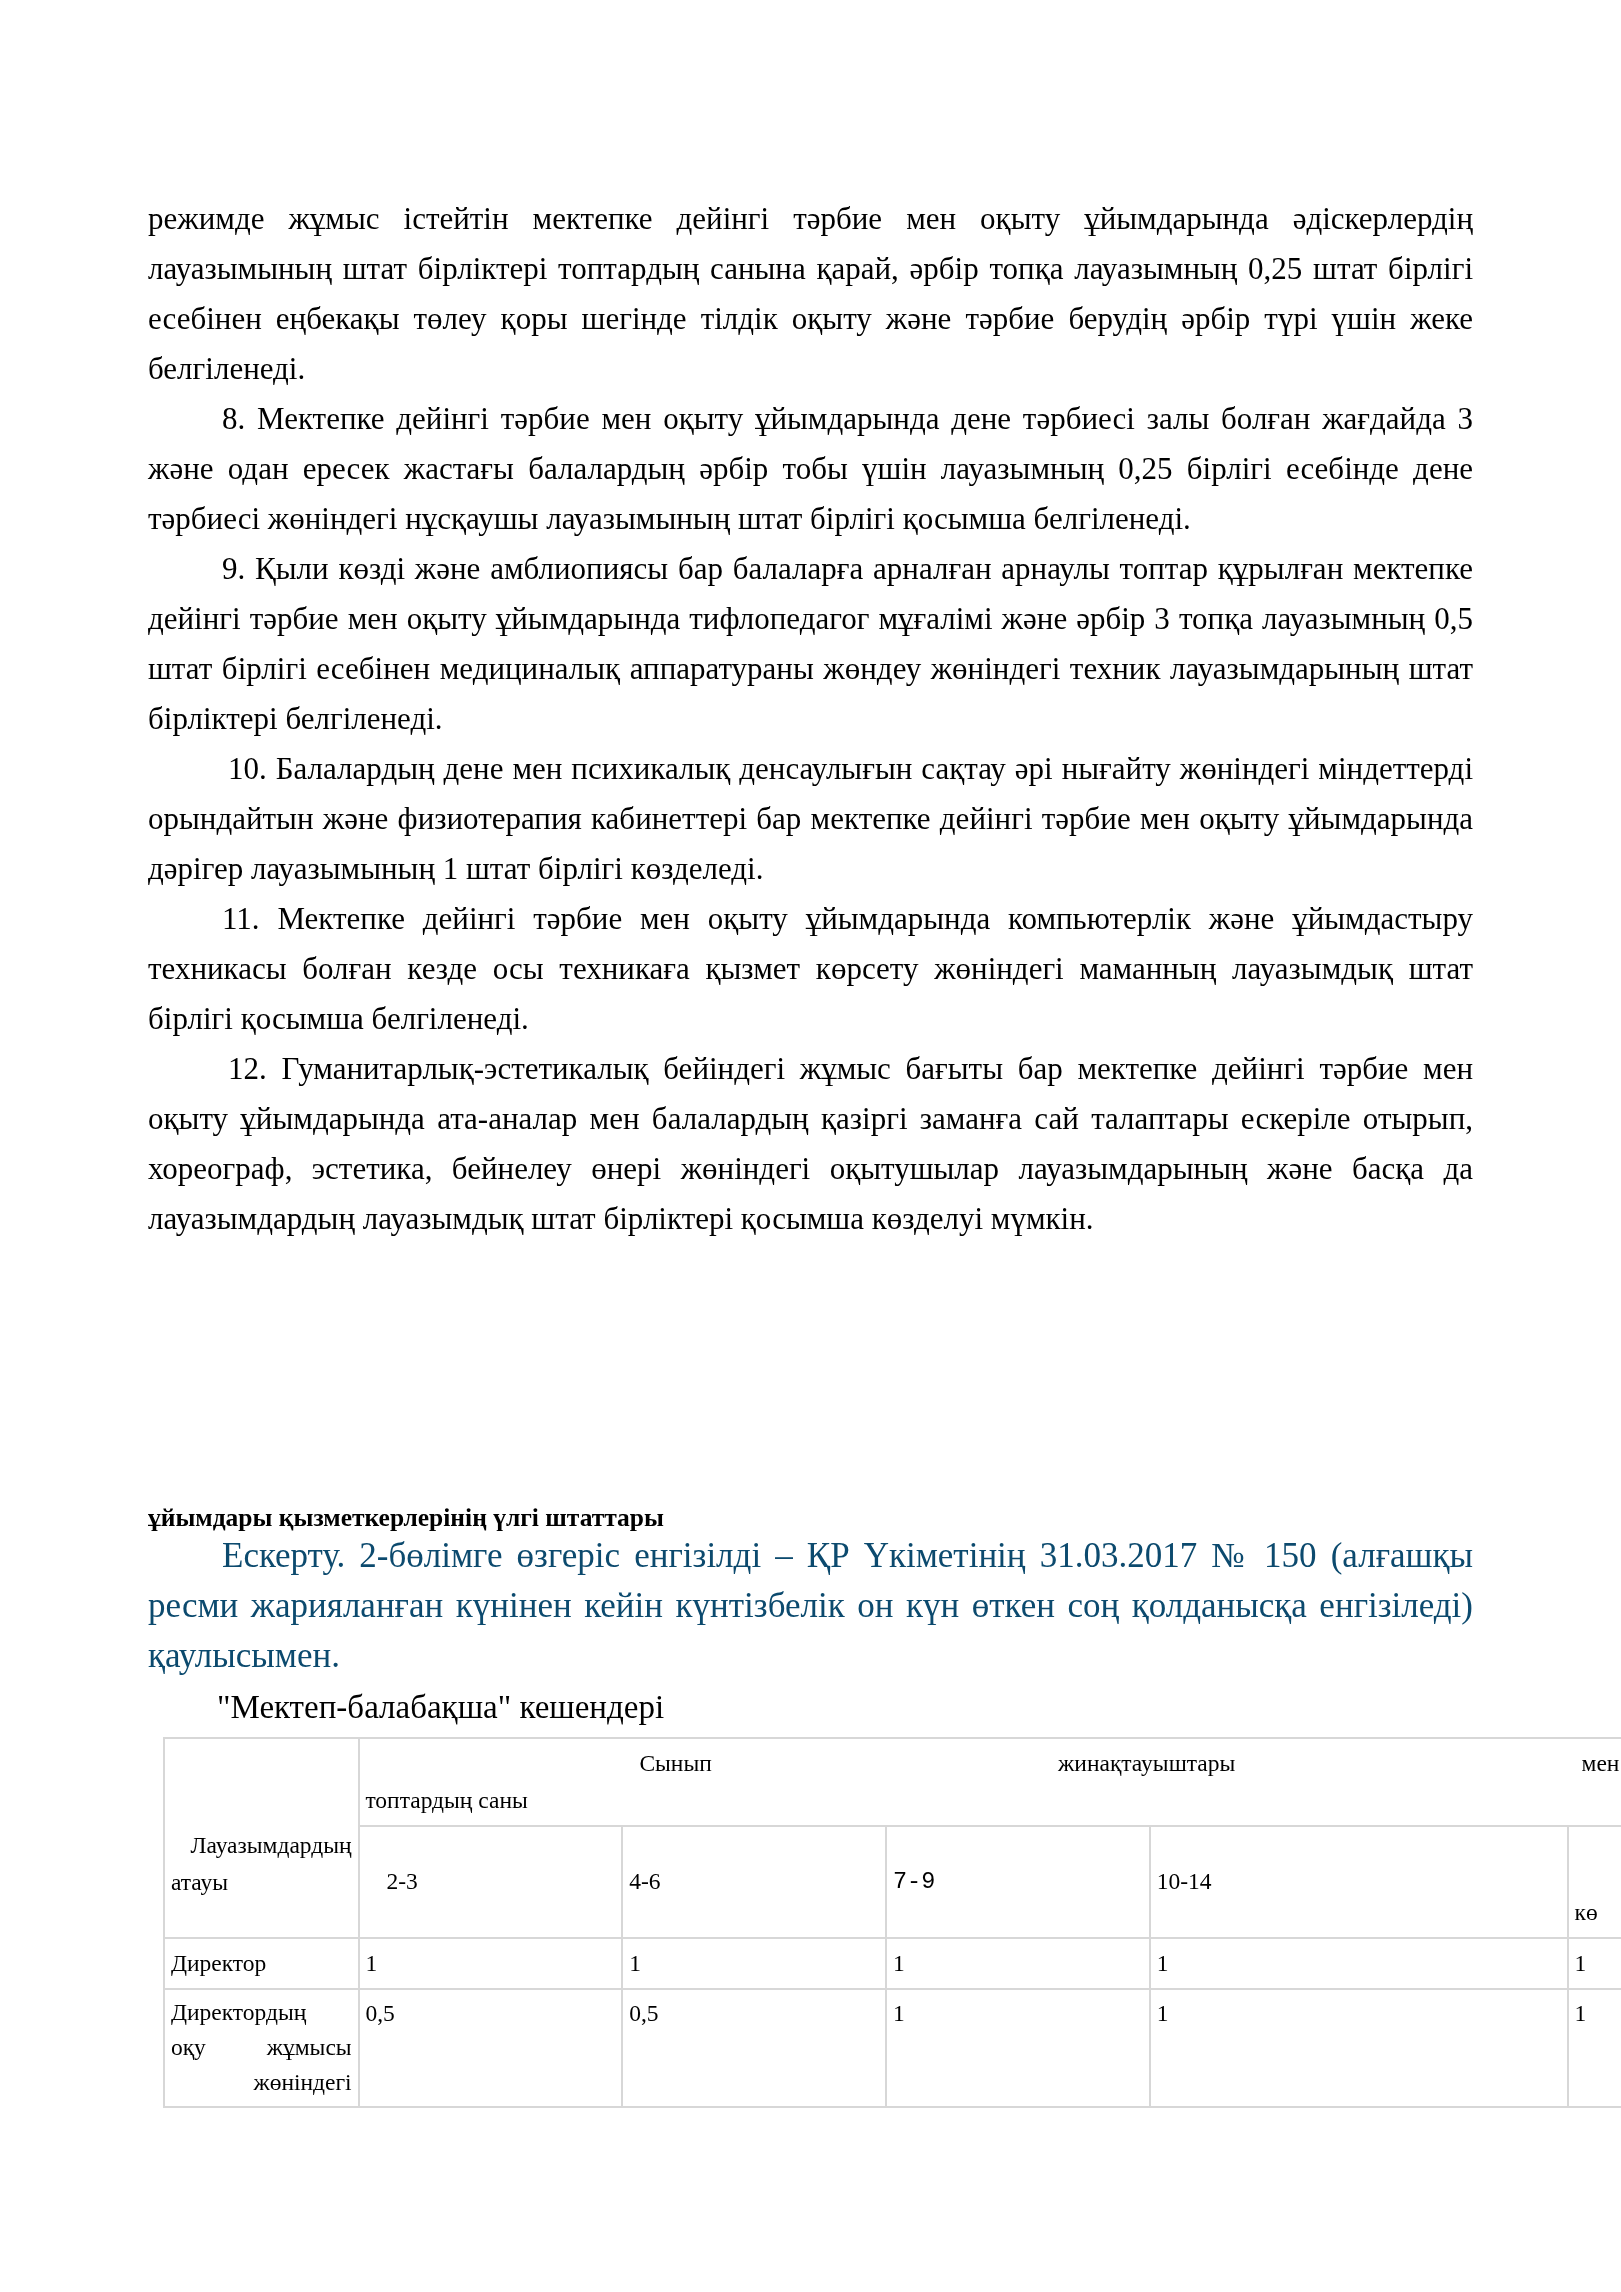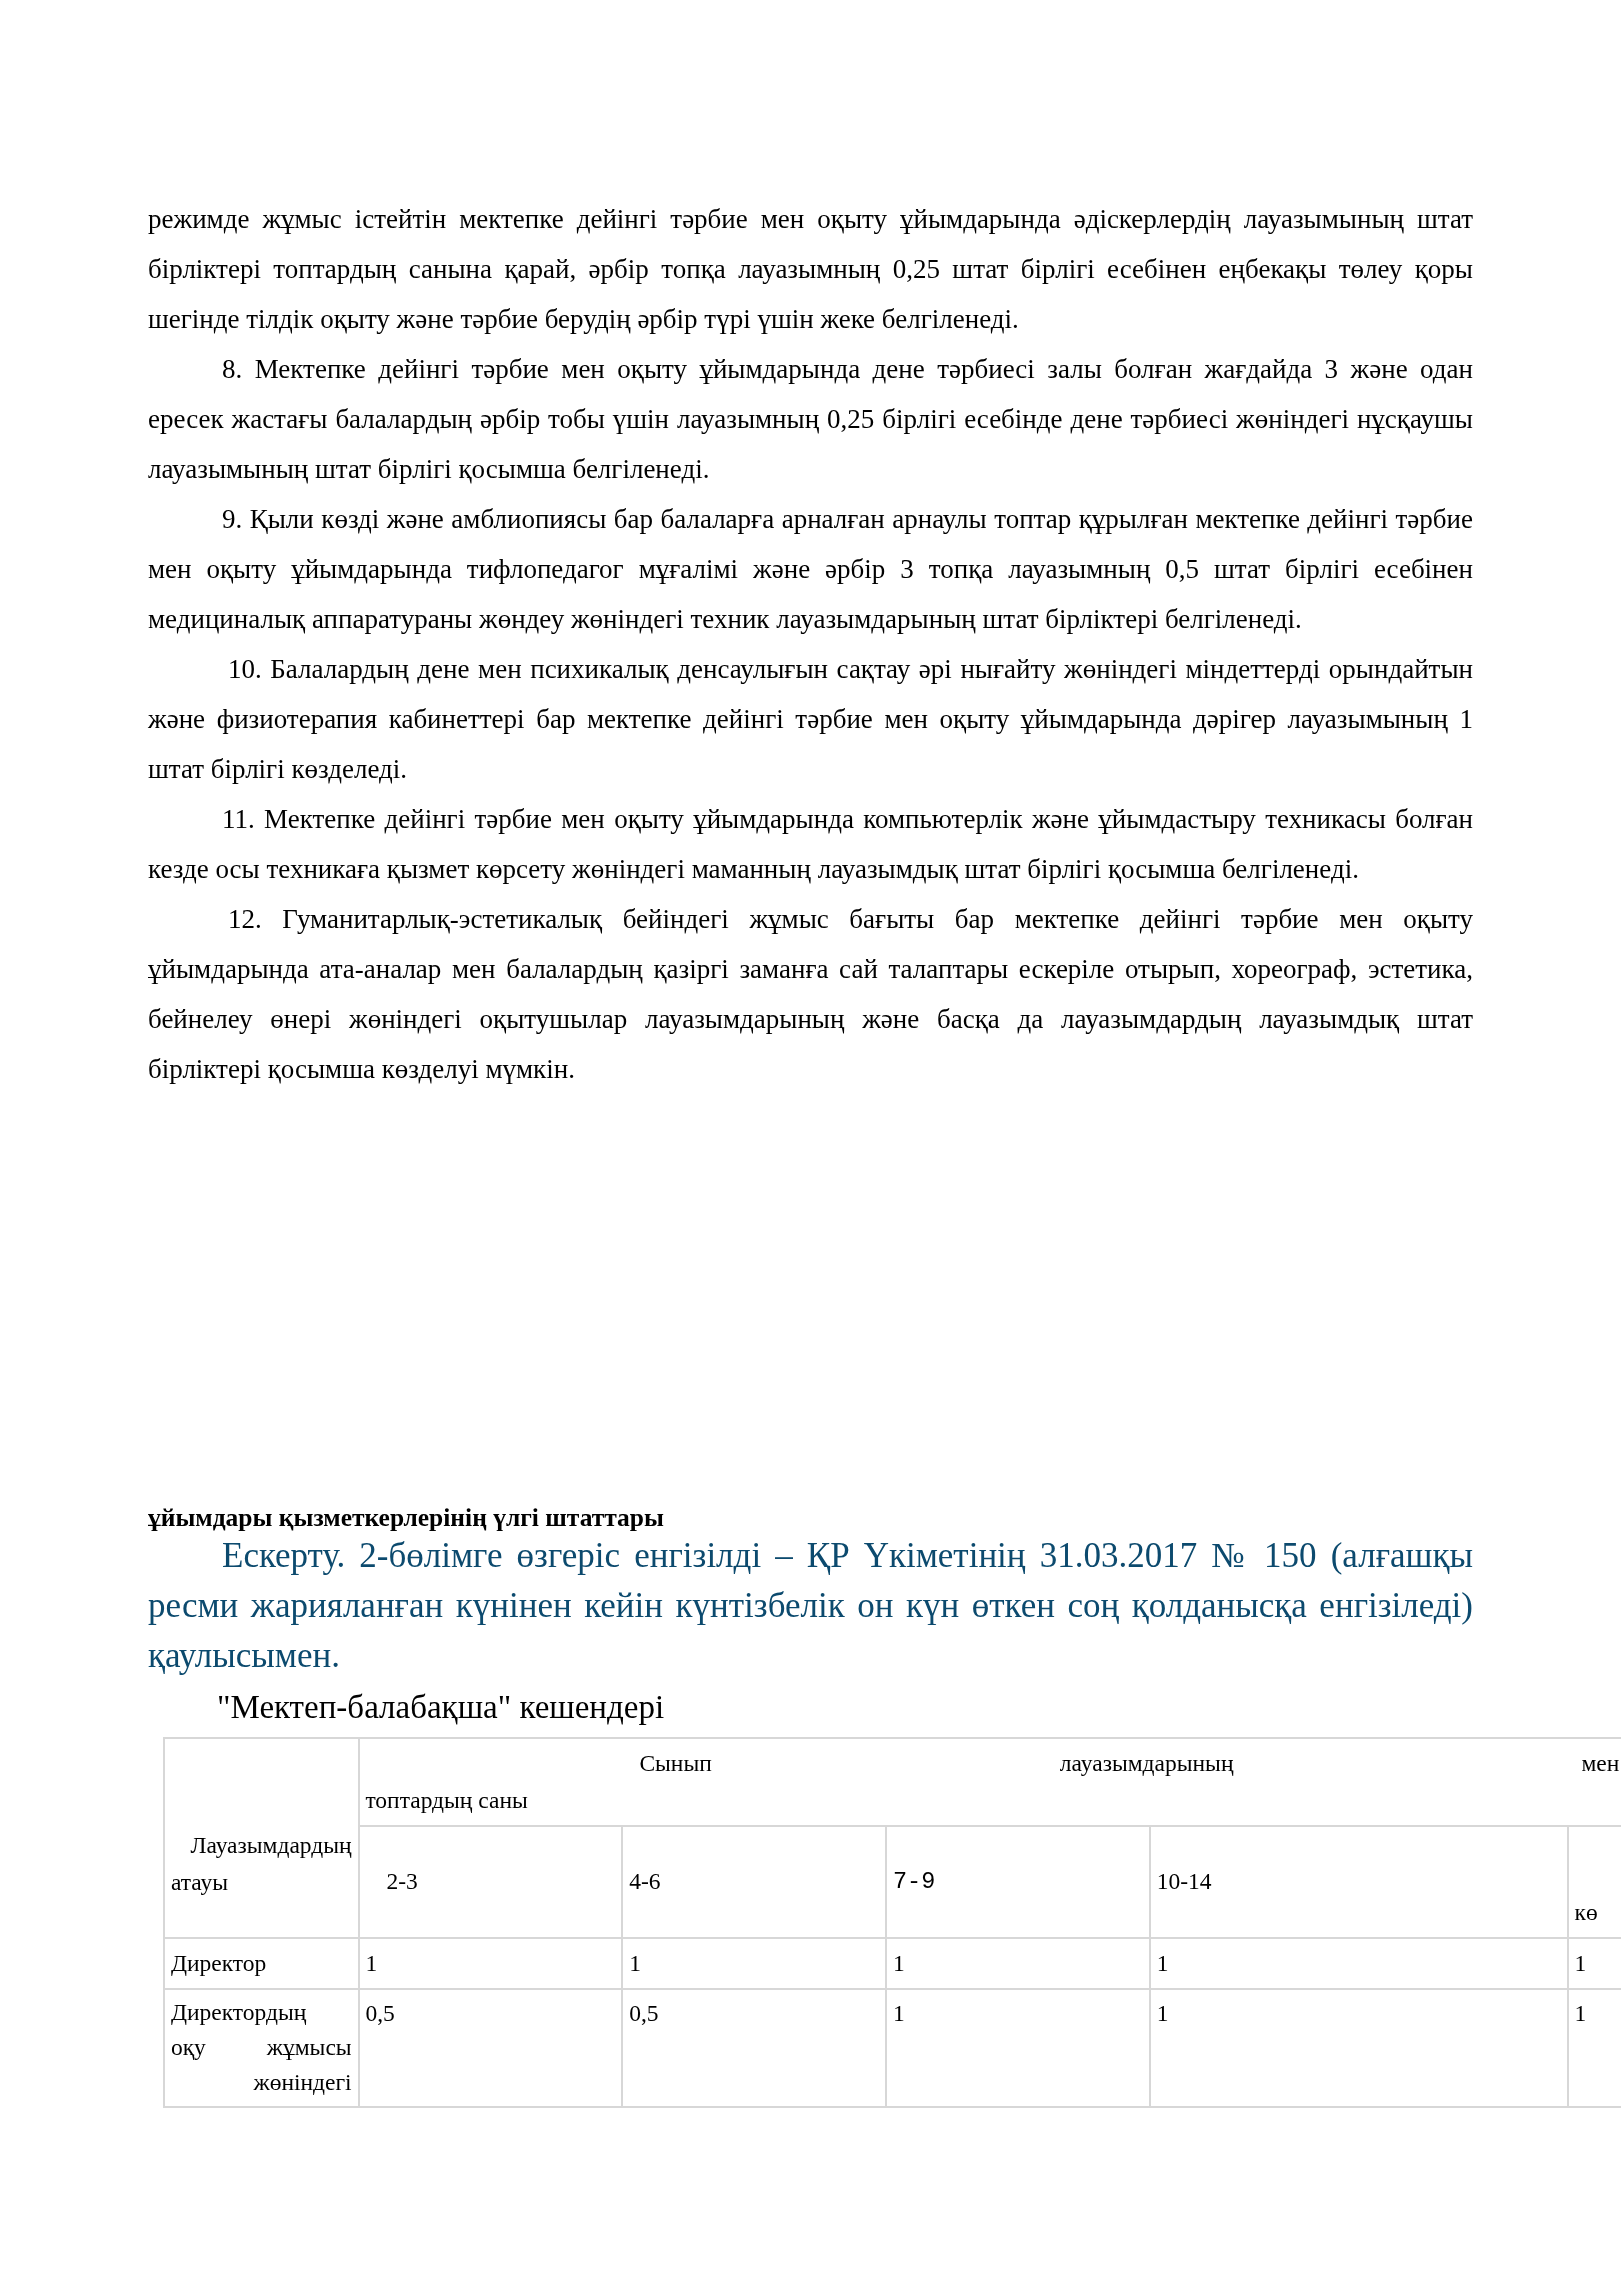--- a/index.html
+++ b/index.html
@@ -1,19 +1,19 @@
 <!DOCTYPE html>
 <html><head>
   <meta charset="utf-8">
   <style>
     html, body { margin: 0; padding: 0; background: #ffffff; }
     body { width: 1621px; height: 2293px; position: relative; overflow: hidden;
            font-family: "Liberation Serif", serif; color: #000; }
     .page { position: absolute; left: 0; top: 0; width: 1621px; height: 2293px; }
-    .body-text { position: absolute; left: 148px; width: 1325px; font-size: 27px; line-height: 50px; text-align: justify; }
+    .body-text { position: absolute; left: 148px; width: 1325px; font-size: 31px; line-height: 50px; text-align: justify; }
     .para { margin: 0; text-align: justify; }
     .para.indent { text-indent: 74px; }
     .para.indent2 { text-indent: 80px; }
     .heading { position: absolute; left: 150px; font-weight: bold; font-size: 25.5px; line-height: 35px; }
     .note { position: absolute; left: 148px; width: 1325px; color: #0c4a6e; font-size: 35px; line-height: 50px; text-align: justify; text-indent: 74px; margin:0; }
     .caption { position: absolute; left: 217px; top: 1686px; font-size: 33px; line-height: 43px; }
     table.staff { position: absolute; left: 163px; top: 1737px; border-collapse: collapse; font-size: 23.5px; table-layout: fixed; }
     table.staff td { border: 2px solid #d7d7d7; vertical-align: top; padding: 5.9px 5.9px; line-height: 37px; }
     .clip { position: absolute; left: 0; top: 0; width: 1621px; height: 2293px; overflow: hidden; }
   </style>
@@ -47,21 +47,21 @@
           <col style="width:118px">
     </colgroup>
     <tbody>
           <tr style="height:76px;">
       <td rowspan="2" style="vertical-align:middle; padding-top:59px;">
         <span style="padding-left:19.6px;">Лауазымдардың атауы</span>
       </td>
       <td colspan="5" style="position:relative;">
         <div style="display:flex; justify-content:space-between; padding-left:274px; padding-right:59px; width:980px;">
           <span>Сынып</span>
-          <span>лауазымдарының</span>
+          <span>жинақтауыштары</span>
           <span>мен</span>
         </div>
         <div>топтардың саны</div>
       </td>
     </tr>
     <tr style="height:112px;">
       <td style="vertical-align:middle;padding-left:27px;">2-3</td>
       <td style="vertical-align:middle;">4-6</td>
       <td style="vertical-align:middle;font-family:Liberation Mono, monospace;">7-9</td>
       <td style="vertical-align:middle;">10-14</td>

